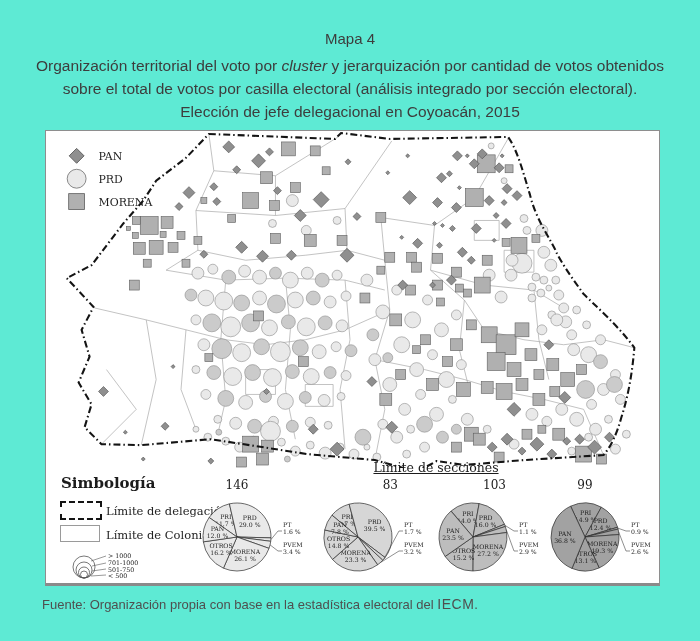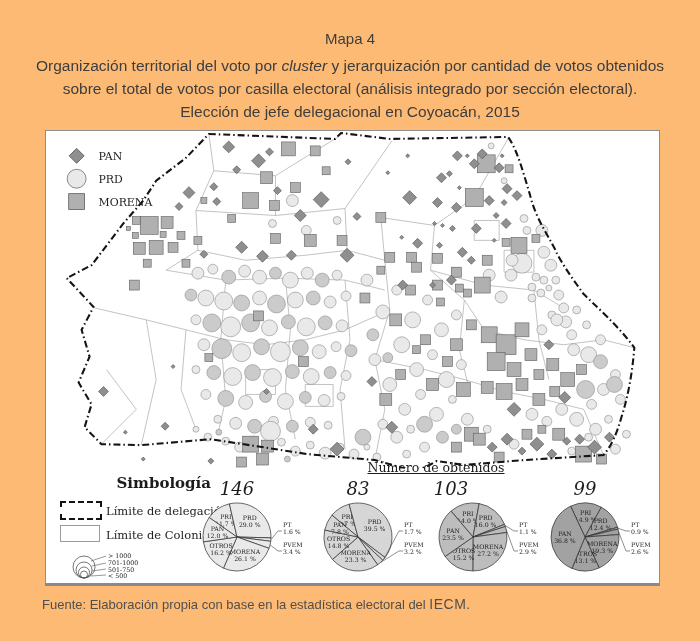--- a/index.html
+++ b/index.html
@@ -1,44 +1,44 @@
 <!DOCTYPE html>
 <html><head>
 <meta charset="utf-8">
 <style>
   html,body{margin:0;padding:0;background:#ffffff;}
-  #stage{position:relative;width:700px;height:641px;background:#fdba74;overflow:hidden;
+  #stage{position:relative;width:700px;height:641px;background:#5eead4;overflow:hidden;
          font-family:"Liberation Sans",sans-serif;}
   .serif{font-family:"DejaVu Serif","Liberation Serif",serif;}
   
   #map-number{position:absolute;top:30px;left:0;width:700px;text-align:center;
               font-size:15px;color:#3d3d3d;}
   #map-title{position:absolute;top:54px;left:35px;width:630px;text-align:center;
              font-size:15.5px;line-height:23px;color:#3d3d3d;}
   #map-title .it{font-style:italic;}
   
   #map-box{position:absolute;left:45px;top:130px;width:613px;height:338px;
            border:1.4px solid #8e8e8e;background:#fff;}
   #map-svg{display:block;}
   
   #legend-box{position:absolute;left:45px;top:468px;width:613px;height:115px;
               border:1.4px solid #8e8e8e;border-top:none;background:#fff;
               border-bottom:3px solid #8a8a8a;}
-  #symbology-title{position:absolute;left:15px;top:6px;width:150px;text-align:right;
+  #symbology-title{position:absolute;left:15px;top:6px;width:150px;text-align:left;
                    font-weight:bold;font-size:15px;color:#1c1c1c;}
   .swatch{position:absolute;left:14px;width:38px;height:15px;background:#fff;}
   #swatch-delegacion{top:33px;border:2.2px dashed #141414;}
   #swatch-colonia{top:57px;border:1.2px solid #9a9a9a;}
   .swatch-label{position:absolute;left:60px;font-size:11.5px;color:#232323;}
   #votes-title{position:absolute;left:20px;top:66px;font-weight:bold;font-size:14.5px;
                color:#1c1c1c;text-decoration:underline;}
   #size-svg{position:absolute;left:16px;top:84px;}
   #sections-header{position:absolute;left:295px;top:-8px;width:190px;text-align:center;
                    font-size:12.5px;color:#1c1c1c;text-decoration:underline;}
-  .pie-count{position:absolute;top:10px;width:80px;text-align:center;font-size:18px;color:#1c1c1c;font-style:italic;}
+  .pie-count{position:absolute;top:10px;width:80px;text-align:center;font-size:12px;color:#1c1c1c;}
   .pie-svg{position:absolute;top:12px;}
   
   #footer{position:absolute;left:42px;top:596px;font-size:13px;color:#4f4f4f;}
   #footer .acr{font-size:14px;letter-spacing:0.5px;}
 </style>
 </head>
 <body>
 
 <div id="stage">
 
@@ -433,25 +433,25 @@
         <circle cx="22" cy="20.5" r="5.5"></circle>
           <circle cx="22" cy="22.5" r="3.5"></circle>
         <path stroke-width="0.6" d="M29,9 L44,4 M30,14 L44,11 M30,19 L44,17 M29,24 L44,23"></path>
       </g>
       <text x="46" y="6">&gt; 1000</text>
       <text x="46" y="13">701-1000</text>
       <text x="46" y="19.5">501-750</text>
       <text x="46" y="26">&lt; 500</text>
     </svg>
 
-    <div id="sections-header">Número de obtenidos</div>
+    <div id="sections-header">Límite de secciones</div>
 
     <div class="pie-count" style="left:151px;">146</div>
-    <div class="pie-count" style="left:272px;">83</div>
-    <div class="pie-count" style="left:365px;">103</div>
+    <div class="pie-count" style="left:272px;text-align:right;">83</div>
+    <div class="pie-count" style="left:380px;text-align:right;">103</div>
     <div class="pie-count" style="left:499px;">99</div>
 
     <svg id="pie-0" class="pie-svg" style="left:121px;" width="170" height="104" viewBox="0 0 170 104">
         <path d="M70,57 L42.14883049417429,37.49840116406442 A34,34 0 0 1 62.421065216569,23.85547183095678 Z" fill="#e9e9e9" stroke="#2d2d2d" stroke-width="0.7"></path>
         <text x="58.80001191610987" y="38.857768571470984" text-anchor="middle" font-size="6.2" font-family="DejaVu Serif, Liberation Serif, serif" fill="#1c1c1c">PRI</text>
         <text x="58.80001191610987" y="45.857768571470984" text-anchor="middle" font-size="6.2" font-family="DejaVu Serif, Liberation Serif, serif" fill="#1c1c1c">11.7 %</text>
         <path d="M70,57 L62.421065216569,23.85547183095678 A34,34 0 0 1 103.98803630421008,57.90188035996837 Z" fill="#e9e9e9" stroke="#2d2d2d" stroke-width="0.7"></path>
         <text x="82.71103816181704" y="39.981201436682326" text-anchor="middle" font-size="6.2" font-family="DejaVu Serif, Liberation Serif, serif" fill="#1c1c1c">PRD</text>
         <text x="82.71103816181704" y="46.981201436682326" text-anchor="middle" font-size="6.2" font-family="DejaVu Serif, Liberation Serif, serif" fill="#1c1c1c">29.0 %</text>
         <path d="M70,57 L103.98803630421008,57.90188035996837 A34,34 0 0 1 103.72591702655413,61.308424389261866 Z" fill="#e9e9e9" stroke="#2d2d2d" stroke-width="0.7"></path>
@@ -543,15 +543,15 @@
         <path d="M70,57 L84.17512554870909,87.90413913504686 A34,34 0 0 1 56.977799269480286,88.40736041334979 Z" fill="#a2a2a2" stroke="#2d2d2d" stroke-width="0.7"></path>
         <text x="70.37109866077411" y="75.55656714854194" text-anchor="middle" font-size="6.2" font-family="DejaVu Serif, Liberation Serif, serif" fill="#1c1c1c">OTROS</text>
         <text x="70.37109866077411" y="82.55656714854194" text-anchor="middle" font-size="6.2" font-family="DejaVu Serif, Liberation Serif, serif" fill="#1c1c1c">13.1 %</text>
         <path d="M70,57 L56.977799269480286,88.40736041334979 A34,34 0 0 1 55.630979100816205,26.18553524075391 Z" fill="#a2a2a2" stroke="#2d2d2d" stroke-width="0.7"></path>
         <text x="49.94469766547708" y="55.934106289840685" text-anchor="middle" font-size="6.2" font-family="DejaVu Serif, Liberation Serif, serif" fill="#1c1c1c">PAN</text>
         <text x="49.94469766547708" y="62.934106289840685" text-anchor="middle" font-size="6.2" font-family="DejaVu Serif, Liberation Serif, serif" fill="#1c1c1c">36.8 %</text>
       </svg>
   </div>
 
   <div id="footer">
-    <span>Fuente: Elaboración propia con base en la estadística electoral del </span><span class="acr">IECM</span><span>.</span>
+    <span>Fuente: Organización propia con base en la estadística electoral del </span><span class="acr">IECM</span><span>.</span>
   </div>
 </div>
 
 </body></html>

